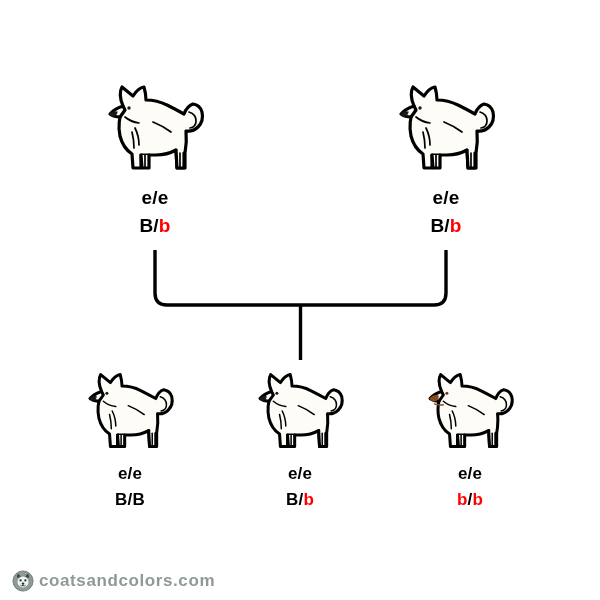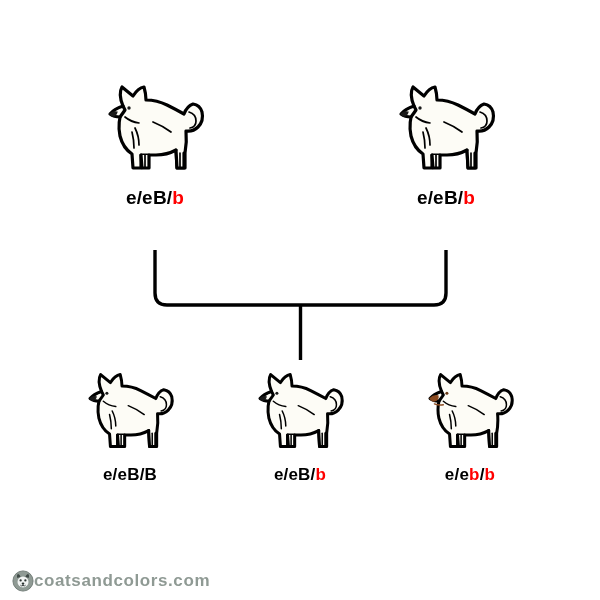--- a/index.html
+++ b/index.html
@@ -37,21 +37,21 @@
     position: absolute;
     display: flex;
     flex-direction: column;
     align-items: center;
   }
   .dog-art {
     display: block;
   }
   .geno-block {
     display: flex;
-    flex-direction: row;
+    flex-direction: column;
     align-items: center;
     line-height: 1.05;
   }
   .geno-line {
     font-weight: bold;
     color: #000000;
     white-space: pre;
     letter-spacing: 0.2px;
   }
 
@@ -69,20 +69,21 @@
   .allele-wt  { color: #000000; }
   .allele-sep { color: #000000; }
 
   
   #watermark {
     position: absolute;
     left: 12px;
     bottom: 8px;
     display: flex;
     align-items: center;
+    gap: 5px;
     justify-content: space-between;
   }
   #watermark .wm-logo { width: 22px; height: 22px; display: block; }
   #watermark .wm-text {
     font-size: 17px;
     font-weight: bold;
     color: #8f9a94;
     letter-spacing: 0.6px;
     -webkit-text-stroke: 0.6px #ffffff;
     paint-order: stroke fill;

